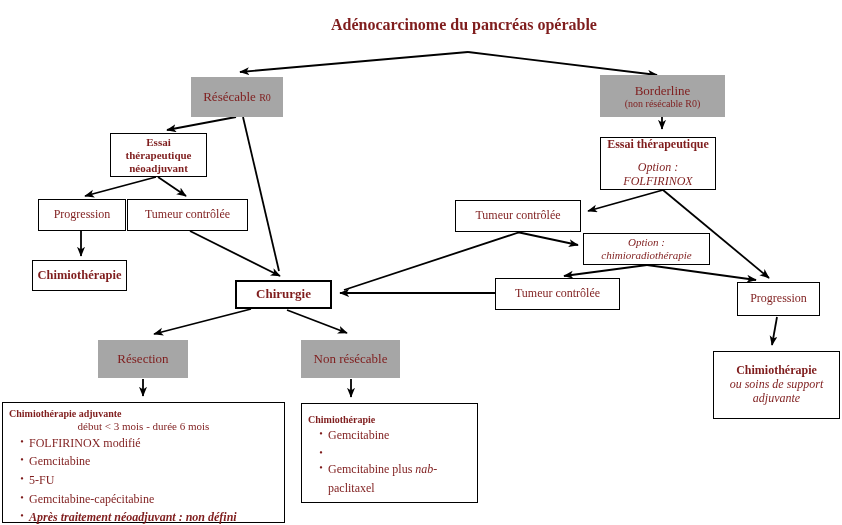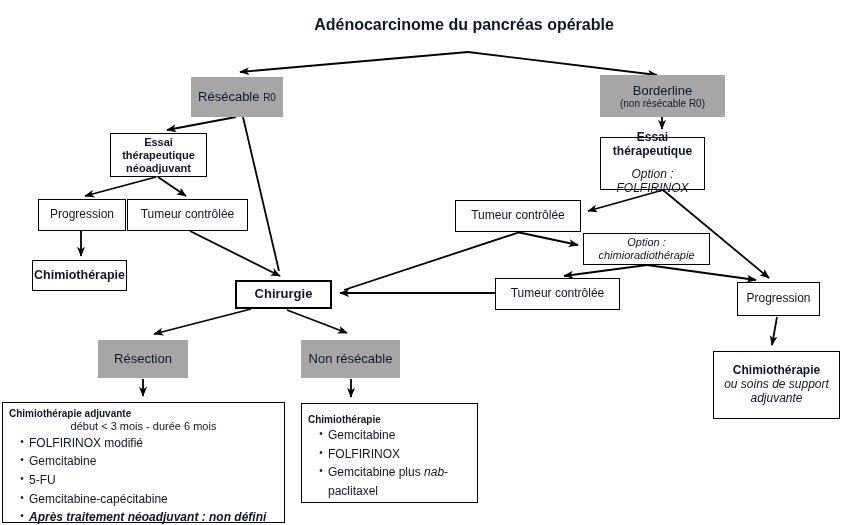--- a/index.html
+++ b/index.html
@@ -1,18 +1,18 @@
 <!DOCTYPE html>
 <html><head>
 <meta charset="utf-8">
 <style>
   html,body{margin:0;padding:0;background:#fff;}
   #canvas{
     position:relative;width:842px;height:525px;background:#ffffff;
-    font-family:Liberation Sans, sans-serif;color:#0f172a;
+    font-family:Liberation Serif, serif;color:#7f1d1d;
     overflow:hidden;
   }
   #arrows{position:absolute;left:0;top:0;width:842px;height:525px;z-index:1;}
   .node{position:absolute;z-index:2;display:flex;flex-direction:column;
     align-items:center;justify-content:center;text-align:center;box-sizing:border-box;}
   .gbox{background:#a6a6a6;}
   .wbox{background:#ffffff;border:1.6px solid #000;}
   .lbl{font-size:12px;line-height:1.15;}
   .glbl{font-size:13px;line-height:1.2;}
   .sm{font-size:10px;}
@@ -80,21 +80,21 @@
   </div>
 
   <div class="node gbox" style="left:98px;top:340px;width:90px;height:38px;">
     <div class="glbl">Résection</div>
   </div>
 
   <div class="node wbox" style="left:110px;top:133px;width:97px;height:44px;padding:14px;">
     <div class="lbl b" style="font-size:11px;line-height:13px;">Essai thérapeutique néoadjuvant</div>
   </div>
 
-  <div class="node wbox" style="left:600px;top:137px;width:105px;height:53px;padding:3px;">
+  <div class="node wbox" style="left:600px;top:137px;width:116px;height:53px;padding:3px;">
     <div class="lbl b">Essai thérapeutique</div>
     <div class="lbl i" style="margin-top:9px;">Option : FOLFIRINOX</div>
   </div>
 
   <div class="node wbox" style="left:38px;top:199px;width:88px;height:32px;">
     <div class="lbl">Progression</div>
   </div>
 
   <div class="node wbox" style="left:127px;top:199px;width:121px;height:32px;">
     <div class="lbl">Tumeur contrôlée</div>
@@ -150,21 +150,20 @@
   </div>
 
   <div class="node wbox listbox" style="left:301px;top:403px;width:177px;height:100px;padding-top:10px;">
     <div class="hdr">Chimiothérapie</div>
     <div class="li">
         <span class="bullet">•</span>
         <span class="txt">Gemcitabine</span>
       </div>
     <div class="li">
         <span class="bullet">•</span>
-        <span class="txt">FOLFIRINOX</span>
       </div>
     <div class="li">
         <span class="bullet">•</span>
         <span class="txt" style="max-width:142px;"><span>Gemcitabine plus </span><span class="i">nab</span><span>-paclitaxel</span></span>
       </div>
   </div>
 
   <div class="node wbox" style="left:713px;top:351px;width:127px;height:68px;">
     <div class="lbl b">Chimiothérapie</div>
     <div class="lbl i">ou soins de support</div>

